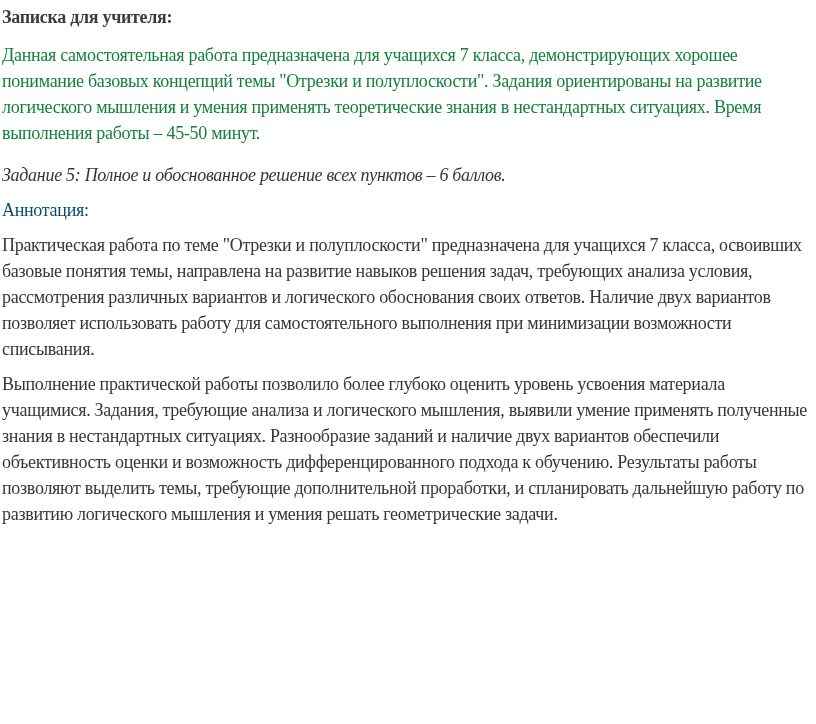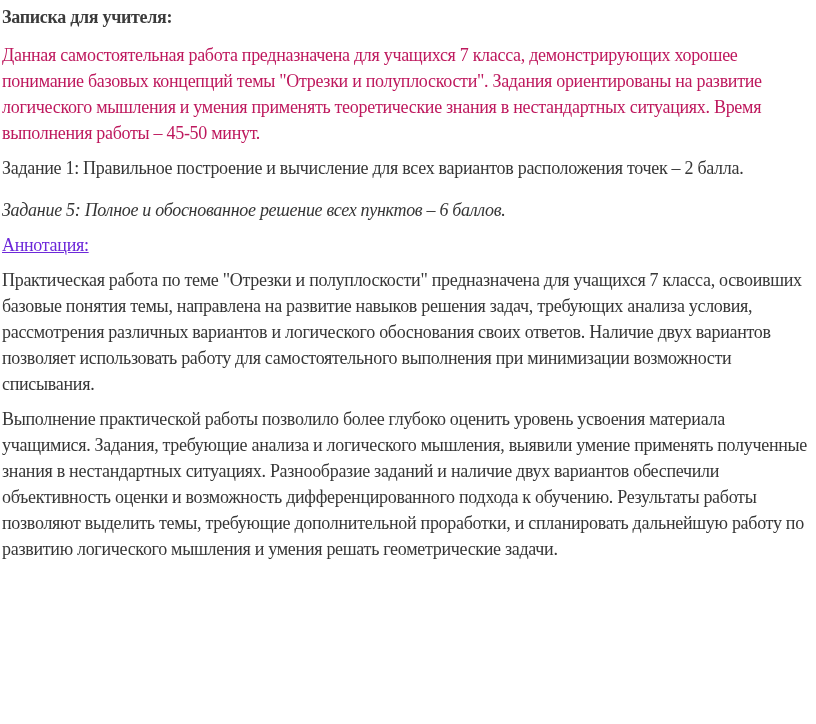--- a/index.html
+++ b/index.html
@@ -27,41 +27,39 @@
     letter-spacing: -0.3px;
     font-weight: normal;
     color: #363636;
   }
   h1.doc-heading {
     font-weight: bold;
     color: #3b3b3b;
     margin-bottom: 12px;
   }
   p.intro {
-    color: #be185d;
+    color: #15803d;
   }
   p.task-italic {
     font-style: italic;
     margin-top: 16px;
   }
   p.section-heading {
-    color: #6d28d9;
-    text-decoration: underline;
+    color: #0c4a6e;
   }
 </style>
 </head>
 <body>
 
 <main class="page">
 
   <h1 class="doc-heading">Записка для учителя:</h1>
 
   <p class="intro">Данная самостоятельная работа предназначена для учащихся 7 класса, демонстрирующих хорошее понимание базовых концепций темы "Отрезки и полуплоскости". Задания ориентированы на развитие логического мышления и умения применять теоретические знания в нестандартных ситуациях. Время выполнения работы – 45-50 минут.</p>
 
-  <p class="task">Задание 1: Правильное построение и вычисление для всех вариантов расположения точек – 2 балла.</p>
 
 
 
 
   <p class="task task-italic">Задание 5: Полное и обоснованное решение всех пунктов – 6 баллов.</p>
 
   <p class="section-heading">Аннотация:</p>
 
   <p class="body-paragraph">Практическая работа по теме "Отрезки и полуплоскости" предназначена для учащихся 7 класса, освоивших базовые понятия темы, направлена на развитие навыков решения задач, требующих анализа условия, рассмотрения различных вариантов и логического обоснования своих ответов. Наличие двух вариантов позволяет использовать работу для самостоятельного выполнения при минимизации возможности списывания.</p>
 

